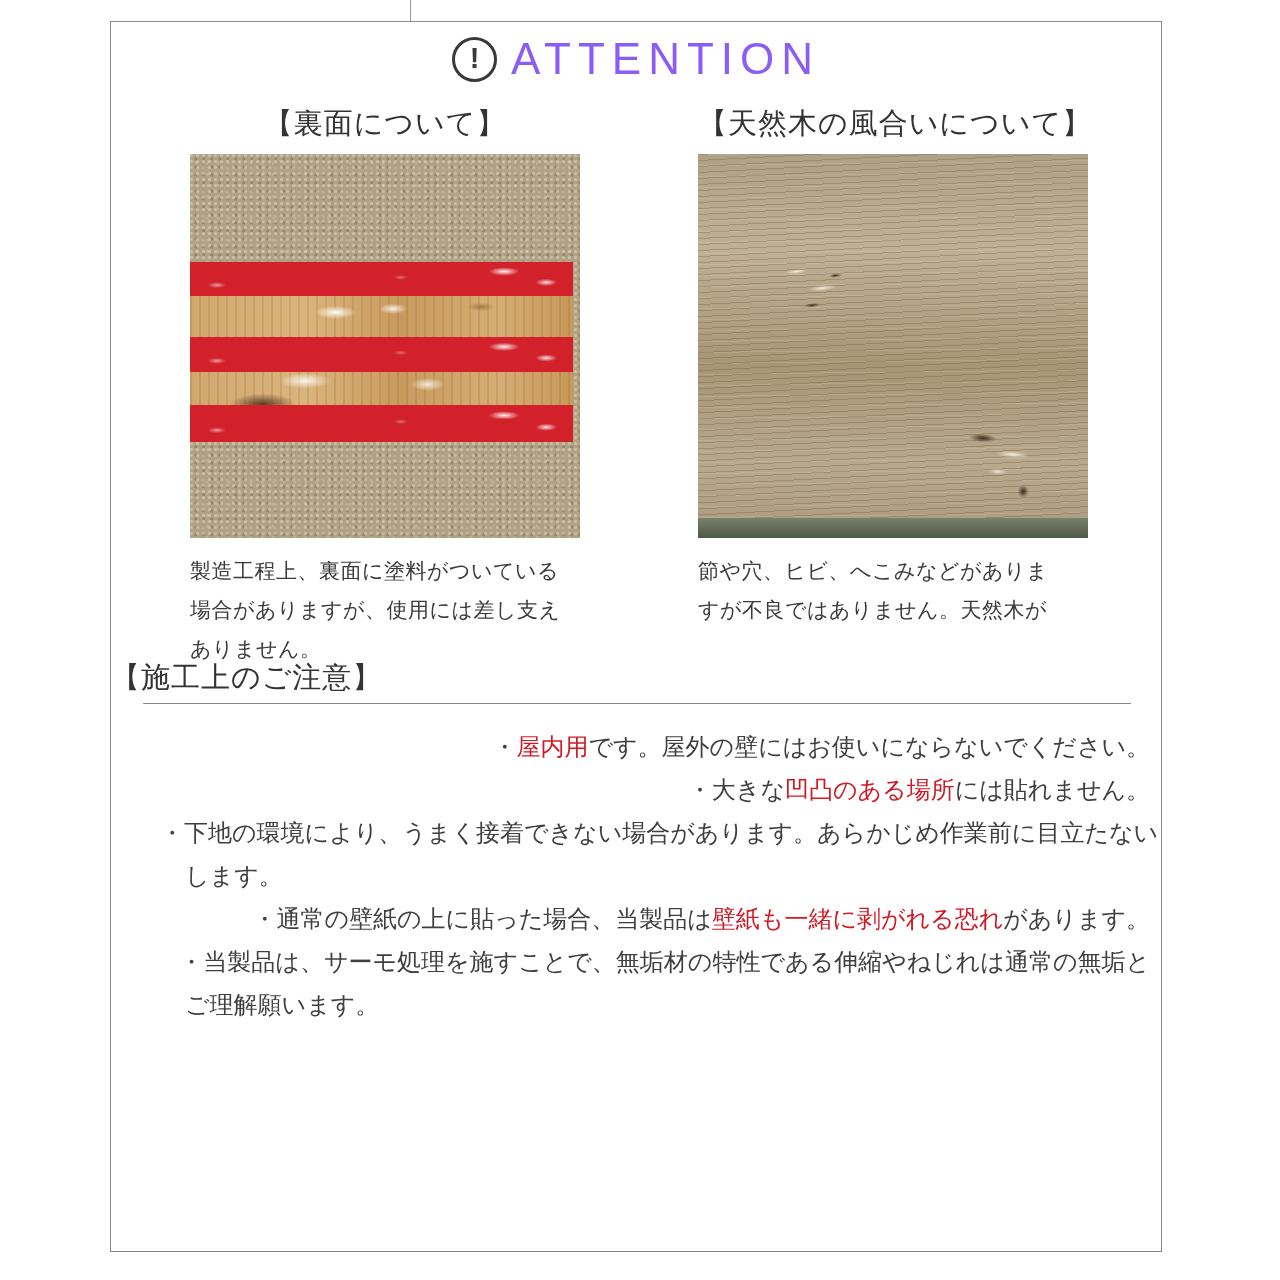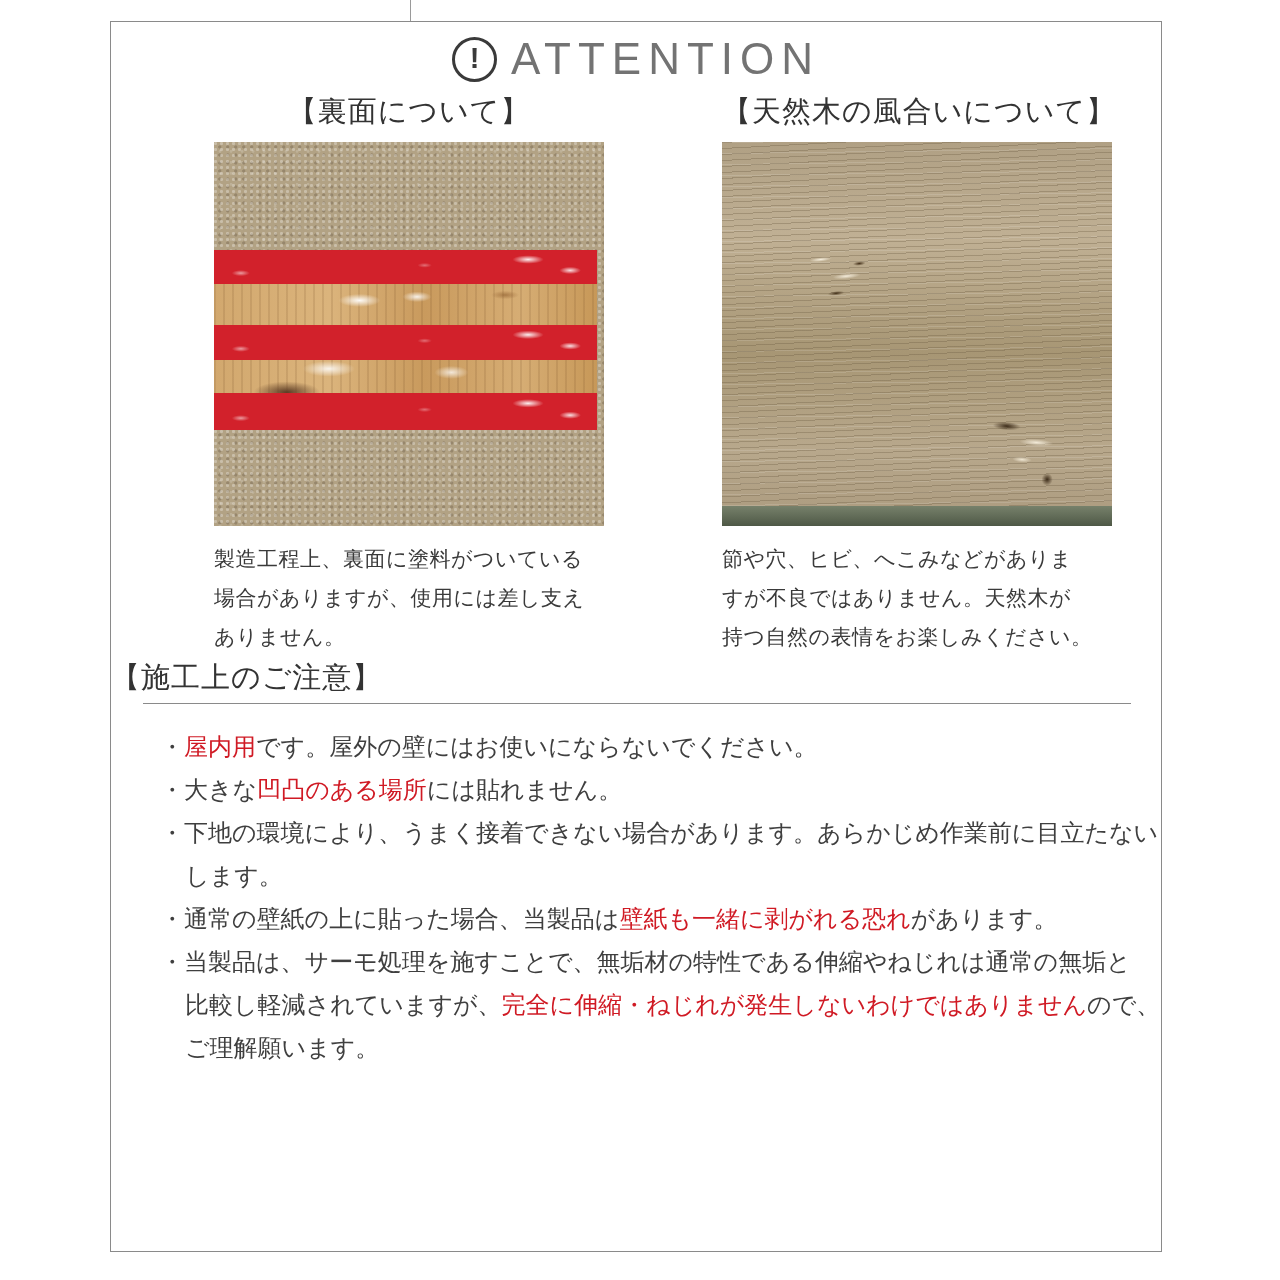--- a/index.html
+++ b/index.html
@@ -18,24 +18,24 @@
     position:absolute;left:110px;top:21px;width:1052px;height:1231px;
     border:1px solid #8a8a8a;box-sizing:border-box;
   }
 
   
   .header{position:absolute;left:0;top:11px;width:100%;height:52px;
     display:flex;align-items:center;justify-content:center;gap:14px;}
   .attn-icon{width:45px;height:45px;border:3px solid #3a3a3a;border-radius:50%;
     display:flex;align-items:center;justify-content:center;box-sizing:border-box;flex:0 0 auto;}
   .bang{font-size:29px;font-weight:bold;line-height:1;color:#3a3a3a;transform:translateY(-1px);}
-  .attn-title{font-size:44px;letter-spacing:7px;font-weight:300;color:#737373;}
+  .attn-title{font-size:44px;letter-spacing:7px;font-weight:300;color:#8b5cf6;}
 
   
-  .col{position:absolute;top:72px;width:390px;margin-left:24px;}
+  .col{position:absolute;top:84px;width:390px;}
   .col-left{left:79px;}
   .col-right{left:587px;}
   .sec-title{font-size:29px;line-height:34px;text-align:center;color:#333;letter-spacing:1px;white-space:nowrap;}
   .photo{position:relative;width:390px;height:384px;margin-top:14px;overflow:hidden;}
 
   
   .photo-back{
     background-color:#b2a284;
     background-image:
       radial-gradient(circle at 25% 25%, rgba(255,255,255,0.30) 0 1.2px, transparent 2px),
@@ -108,21 +108,21 @@
   .notes-title{position:absolute;top:638px;left:0;width:100%;text-align:left;
     font-size:29px;line-height:34px;color:#333;letter-spacing:1px;}
   .notes-rule{position:absolute;top:681px;left:32px;width:988px;height:1px;background:#8a8a8a;}
   .notes{
     position:absolute;top:703px;left:49px;width:990px;
     list-style:none;margin:0;padding:0;
     font-size:24px;line-height:43px;color:#3f3f3f;
   }
   .note-item{padding-left:25px;}
   .note-line{white-space:nowrap;}
-  .note-line.first{text-indent:-25px;}
+  .note-line.first{text-indent:-25px;text-align:right;}
   .red{color:#d01a24;}
 </style>
 </head>
 <body>
 
 <div class="canvas">
   <div class="top-tick"></div>
 
   <div class="frame">
 
@@ -152,21 +152,20 @@
     <div class="col col-right">
       <div class="sec-title">【天然木の風合いについて】</div>
       <div class="photo photo-grain">
         <div class="crack crack-a"></div>
         <div class="crack crack-b"></div>
         <div class="grain-edge"></div>
       </div>
       <div class="caption">
           <div class="cap-line">節や穴、ヒビ、へこみなどがありま</div>
           <div class="cap-line">すが不良ではありません。天然木が</div>
-          <div class="cap-line">持つ自然の表情をお楽しみください。</div>
         </div>
     </div>
 
     <div class="notes-title">【施工上のご注意】</div>
     <div class="notes-rule"></div>
     <ul class="notes">
         <li class="note-item">
           <div class="note-line first"><span>・</span><span class="red">屋内用</span><span>です。屋外の壁にはお使いにならないでください。</span></div>
         </li>
         <li class="note-item">
@@ -174,19 +173,18 @@
         </li>
         <li class="note-item">
           <div class="note-line first"><span>・下地の環境により、うまく接着できない場合があります。あらかじめ作業前に目立たない</span></div>
           <div class="note-line"><span>します。</span></div>
         </li>
         <li class="note-item">
           <div class="note-line first"><span>・通常の壁紙の上に貼った場合、当製品は</span><span class="red">壁紙も一緒に剥がれる恐れ</span><span>があります。</span></div>
         </li>
         <li class="note-item">
           <div class="note-line first"><span>・当製品は、サーモ処理を施すことで、無垢材の特性である伸縮やねじれは通常の無垢と</span></div>
-          <div class="note-line"><span>比較し軽減されていますが、</span><span class="red">完全に伸縮・ねじれが発生しないわけではありません</span><span>ので、</span></div>
           <div class="note-line"><span>ご理解願います。</span></div>
         </li>
       </ul>
 
   </div>
 </div>
 
 </body></html>

